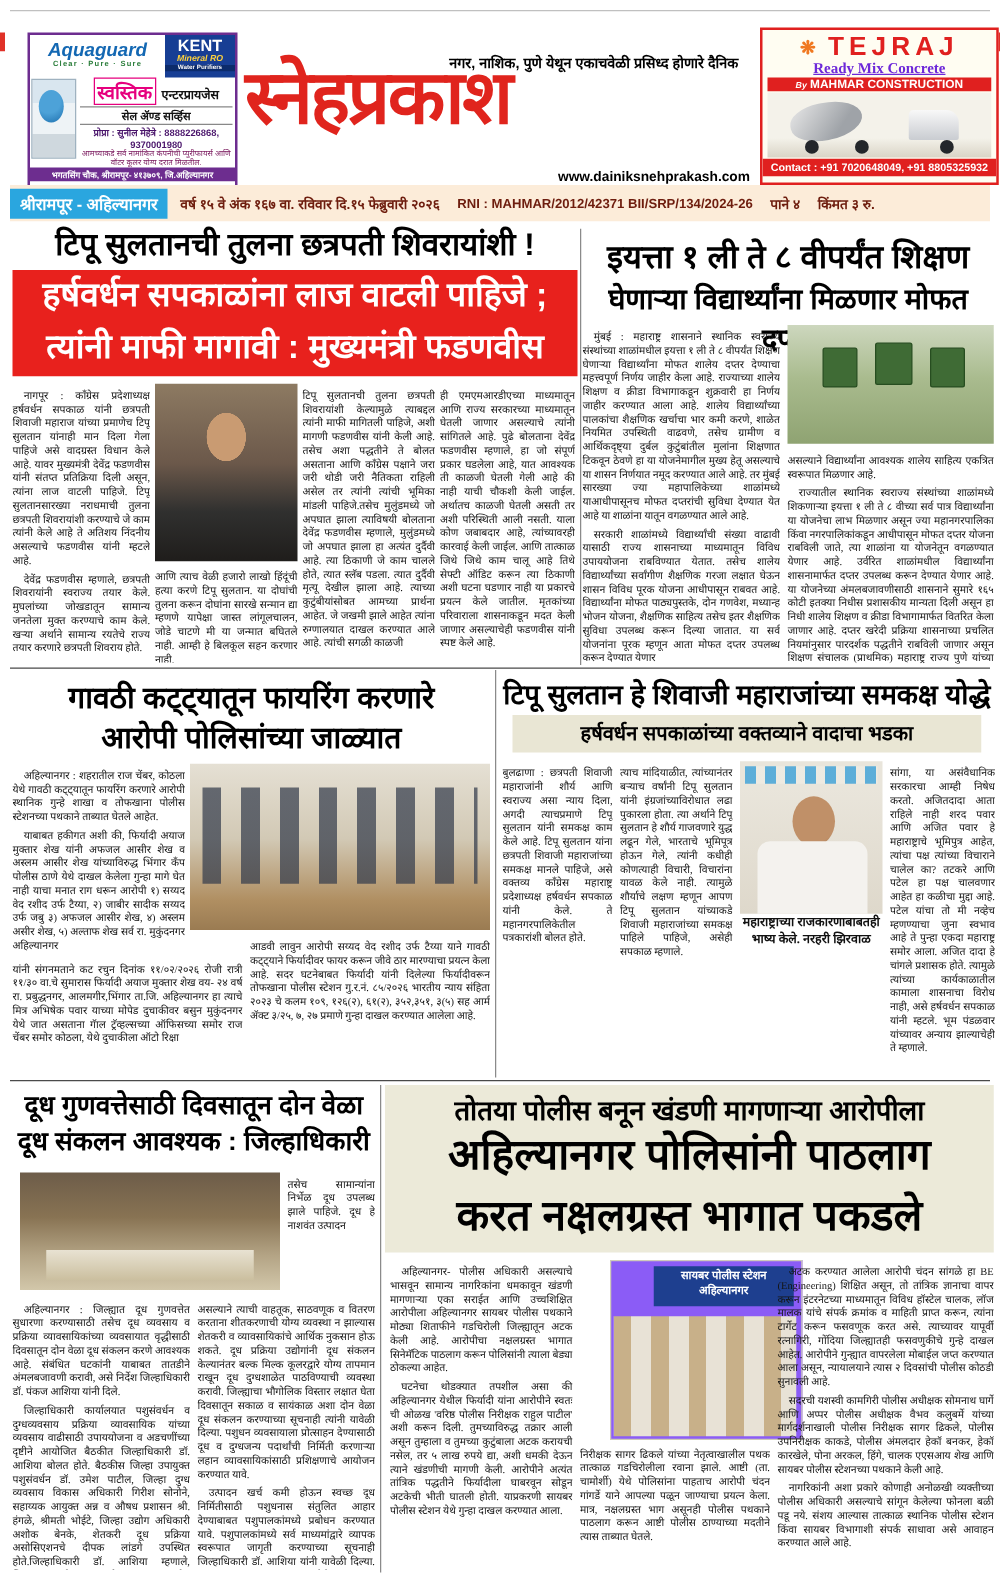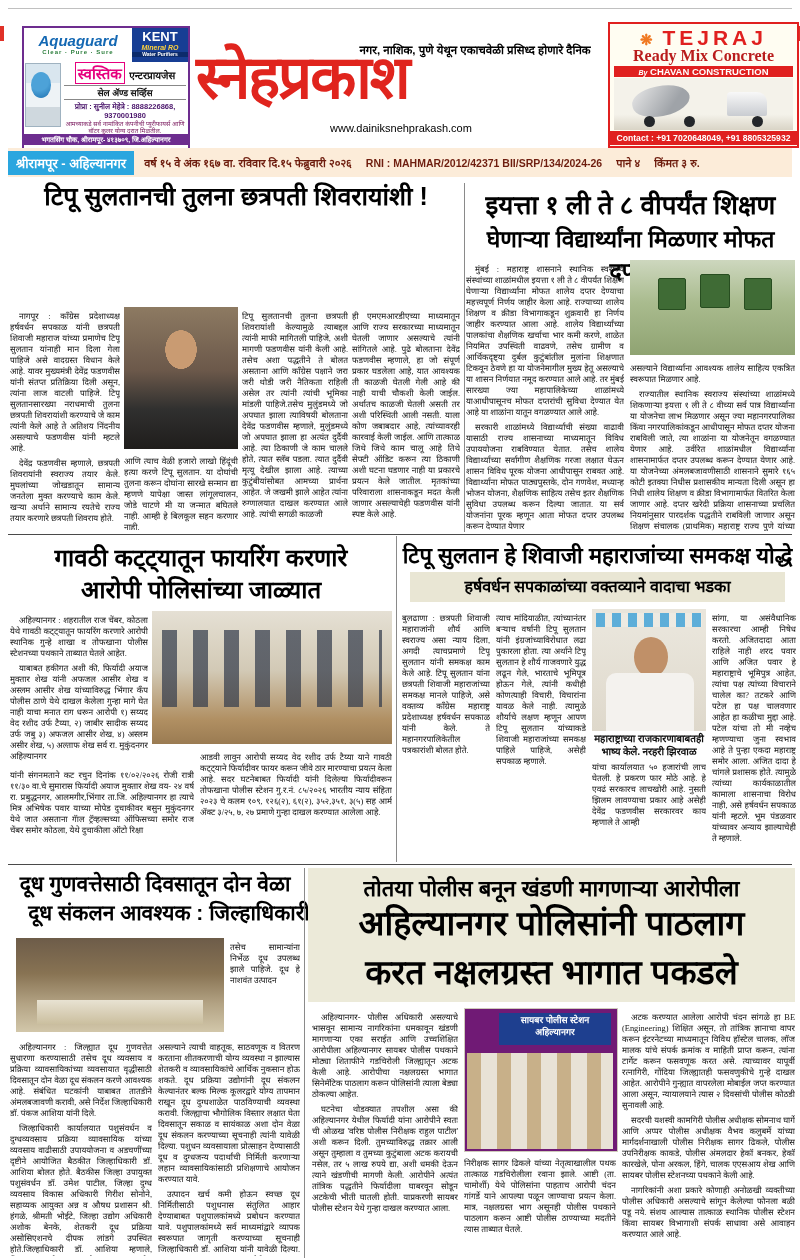--- a/index.html
+++ b/index.html
@@ -34,36 +34,36 @@
   .entp{font-weight:bold;font-size:10px;color:#111;display:inline-block;}
   .sales{font-weight:bold;font-size:9px;color:#111;border-top:1px solid #888;border-bottom:1px solid #888;margin:1px 2px;}
   .phone{font-weight:bold;font-size:7.5px;color:#4a156b;}
   .addesc{font-size:6.3px;color:#7a1a5e;line-height:1.15;padding:0 2px;}
   .adstrip{background:#6d2d8f;color:#fff;font-size:6.8px;font-weight:bold;padding:1px 0;text-align:center;}
 
   .ad-right{left:608px;top:22px;width:187px;height:122px;border:2px solid #e0201f;background:#fffdf2;
             font-family:"Liberation Sans",sans-serif;text-align:center;overflow:hidden;}
   .tejraj{color:#e0201f;font-weight:bold;font-size:21px;letter-spacing:4px;line-height:1;padding-top:3px;}
   .sun{color:#f07820;font-size:15px;vertical-align:middle;letter-spacing:0;}
-  .rmc{font-family:"Liberation Serif",serif;font-weight:bold;color:#b91c1c;font-size:16px;line-height:1.05;}
+  .rmc{font-family:"Liberation Serif",serif;font-weight:bold;color:#6d28d9;font-size:12px;line-height:1.05;text-decoration:underline;}
   .bychavan{background:#e0201f;color:#fff;font-weight:bold;font-size:9.5px;margin:1px 4px;}
   .bychavan i{font-size:7px;}
   .truckbox{height:52px;margin:1px 4px;background:linear-gradient(180deg,#f4f2ea 0 70%,#d9d4c6 100%);position:relative;}
   .truckbox .drum{position:absolute;left:18px;top:8px;width:58px;height:30px;border-radius:46% 54% 50% 50%;
                   background:linear-gradient(135deg,#e8e8e8,#9fa3a8 70%);transform:rotate(-12deg);}
   .truckbox .cab{position:absolute;right:26px;top:14px;width:40px;height:24px;border-radius:4px 10px 2px 2px;
                  background:linear-gradient(180deg,#f8f8f8,#c9ccd1);}
   .truckbox .wheel{position:absolute;bottom:3px;width:11px;height:11px;border-radius:50%;background:#23262a;}
   .contactstrip{background:#e0201f;color:#fff;font-weight:bold;font-size:8.6px;padding:2px 0;}
 
   
   .tagline{left:330px;top:42px;width:290px;font-size:11.5px;}
   .mast-title{left:196px;top:48px;width:404px;font-size:60px;line-height:1.0;color:#e0241d;
               font-family:"Liberation Sans",sans-serif;font-weight:bold;text-align:left;letter-spacing:-2px;}
-  .website{left:330px;top:122px;width:270px;font-size:11px;font-weight:normal;color:#000;text-align:left;
+  .website{left:330px;top:136px;width:270px;font-size:11px;font-weight:bold;color:#000;text-align:right;
            font-family:"Liberation Sans",sans-serif;}
 
   
   .dateline{left:8px;top:148px;width:784px;height:29px;background:#fcecd9;display:flex;align-items:center;
             font-family:"Liberation Sans",sans-serif;font-weight:bold;}
   .place{background:#2aa6df;color:#fff;font-size:13px;padding:3px 8px;margin-right:10px;white-space:nowrap;}
   .dl-seg{color:#6e1d0e;font-size:11px;margin-right:14px;white-space:nowrap;}
   .dl-rni{color:#6e1d0e;font-size:10.5px;margin-right:14px;white-space:nowrap;}
 
   
@@ -113,37 +113,37 @@
   .t-photo .face{position:absolute;left:42px;top:28px;width:34px;height:40px;border-radius:50%;
       background:radial-gradient(circle at 45% 40%,#c09068 0 70%,#9c6f49 100%);}
   .t-photo .shirt{position:absolute;left:14px;top:64px;width:88px;height:58px;border-radius:10px 10px 0 0;background:#f4f2ee;}
   .t-caption{left:592px;top:733px;width:114px;font-size:10px;font-weight:bold;text-align:center;line-height:1.25;}
   .t-under{left:592px;top:758px;width:114px;height:102px;}
   .t-col4{left:712px;top:609px;width:84px;height:251px;}
   .hline2{left:8px;top:864px;width:784px;}
 
   
   .m-head1{left:10px;top:869px;width:290px;font-size:21px;}
-  .m-head2{left:24px;top:898px;width:290px;font-size:21px;}
+  .m-head2{left:10px;top:898px;width:290px;font-size:21px;}
   .m-photo{left:16px;top:938px;width:208px;height:94px;
      background:linear-gradient(180deg,#6d5c49 0%,#887353 38%,#b3a384 70%,#d2c7aa 100%);}
   .m-photo .table{position:absolute;left:10%;bottom:8%;width:80%;height:26%;
      background:linear-gradient(180deg,#e8e2d2,#cbbf9f);}
   .m-beside{left:230px;top:938px;width:70px;height:96px;}
   .m-col1{left:10px;top:1038px;width:142px;height:218px;}
   .m-col2{left:158px;top:1038px;width:142px;height:218px;}
   .vline3{left:304px;top:868px;height:390px;}
 
   
   .e-headbox{left:308px;top:868px;width:487px;height:134px;background:#ecead9;}
   .e-kicker{left:308px;top:872px;width:487px;font-size:22px;font-weight:bold;}
   .e-h1{left:308px;top:899px;width:487px;font-size:34px;}
   .e-h2{left:308px;top:948px;width:487px;font-size:34px;}
   .e-col1{left:312px;top:1008px;width:146px;height:250px;}
-  .e-photo{left:464px;top:1008px;width:152px;height:142px;background:#701a75;border:1px solid #cfcabb;}
+  .e-photo{left:488px;top:1008px;width:152px;height:142px;background:#8b5cf6;border:1px solid #cfcabb;}
   .e-sign{position:absolute;left:34px;top:4px;width:112px;height:30px;background:#1e3f8f;color:#fff;
           font-family:"Liberation Sans",sans-serif;font-weight:bold;font-size:9px;text-align:center;line-height:1.3;padding-top:2px;}
   .e-people{position:absolute;left:2px;bottom:2px;width:146px;height:96px;
      background:repeating-linear-gradient(90deg,#c8b089 0 14px,#e8e2d6 14px 30px);}
   .e-mid{left:464px;top:1154px;width:152px;height:104px;}
   .e-col3{left:622px;top:1008px;width:173px;height:250px;}
 </style>
 </head>
 <body>
 
@@ -183,41 +183,45 @@
   <div class="abs website">www.dainiksnehprakash.com</div>
 
   <div class="abs ad-right">
     <div class="tejraj">
       <span class="sun">❋</span>
       <span>TEJRAJ</span>
     </div>
     <div class="rmc">Ready Mix Concrete</div>
     <div class="bychavan">
       <i>By</i>
-      <span>CHAVAN CONSTRUCTION</span>
+      <span>MAHMAR CONSTRUCTION</span>
     </div>
     <div class="truckbox">
       <div class="drum"></div>
       <div class="cab"></div>
       <div class="wheel" style="left:30px;"></div>
       <div class="wheel" style="left:70px;"></div>
       <div class="wheel" style="right:30px;"></div>
     </div>
     <div class="contactstrip">Contact : +91 7020648049, +91 8805325932</div>
   </div>
 
   <div class="abs dateline">
     <span class="place">श्रीरामपूर - अहिल्यानगर</span>
     <span class="dl-seg">वर्ष १५ वे  अंक १६७ वा.  रविवार दि.१५ फेब्रुवारी २०२६</span>
     <span class="dl-rni">RNI : MAHMAR/2012/42371  BII/SRP/134/2024-26</span>
     <span class="dl-seg">पाने ४</span>
     <span class="dl-seg">किंमत ३ रु.</span>
   </div>
 
   <div class="abs kicker hd center">टिपू सुलतानची तुलना छत्रपती शिवरायांशी !</div>
+  <div class="abs banner">
+    <div>हर्षवर्धन सपकाळांना लाज वाटली पाहिजे ;</div>
+    <div>त्यांनी माफी मागावी : मुख्यमंत्री फडणवीस</div>
+  </div>
   <div class="abs bodytext l-col1">
     <p>नागपूर : काँग्रेस प्रदेशाध्यक्ष हर्षवर्धन सपकाळ यांनी छत्रपती शिवाजी महाराज यांच्या प्रमाणेच टिपू सुलतान यांनाही मान दिला गेला पाहिजे असे वादग्रस्त विधान केले आहे. यावर मुख्यमंत्री देवेंद्र फडणवीस यांनी संतप्त प्रतिक्रिया दिली असून, त्यांना लाज वाटली पाहिजे. टिपू सुलतानसारख्या नराधमाची तुलना छत्रपती शिवरायांशी करण्याचे जे काम त्यांनी केले आहे ते अतिशय निंदनीय असल्याचे फडणवीस यांनी म्हटले आहे.</p>
     <p>देवेंद्र फडणवीस म्हणाले, छत्रपती शिवरायांनी स्वराज्य तयार केले. मुघलांच्या जोखडातून सामान्य जनतेला मुक्त करण्याचे काम केले. खऱ्या अर्थाने सामान्य रयतेचे राज्य तयार करणारे छत्रपती शिवराय होते.</p>
   </div>
   <div class="abs l-photo"></div>
   <div class="abs bodytext l-col2">
     <p style="text-indent:0">आणि त्याच वेळी हजारो लाखो हिंदूंची हत्या करणे टिपू सुलतान. या दोघांची तुलना करून दोघांना सारखे सन्मान द्या म्हणणे यापेक्षा जास्त लांगूलचालन, जोडे चाटणे मी या जन्मात बघितले नाही. आम्ही हे बिलकूल सहन करणार नाही.</p>
   </div>
   <div class="abs bodytext l-col3">
     <p style="text-indent:0">टिपू सुलतानची तुलना छत्रपती शिवरायांशी केल्यामुळे त्याबद्दल त्यांनी माफी मागितली पाहिजे, अशी मागणी फडणवीस यांनी केली आहे. तसेच अशा पद्धतीने ते बोलत असताना आणि काँग्रेस पक्षाने जरा जरी थोडी जरी नैतिकता राहिली असेल तर त्यांनी त्यांची भूमिका मांडली पाहिजे.तसेच मुलुंडमध्ये जो अपघात झाला त्याविषयी बोलताना देवेंद्र फडणवीस म्हणाले, मुलुंडमध्ये जो अपघात झाला हा अत्यंत दुर्दैवी आहे. त्या ठिकाणी जे काम चालले होते, त्यात स्लॅब पडला. त्यात दुर्दैवी मृत्यू देखील झाला आहे. त्याच्या कुटुंबीयांसोबत आमच्या प्रार्थना आहेत. जे जखमी झाले आहेत त्यांना रुग्णालयात दाखल करण्यात आले आहे. त्यांची सगळी काळजी</p>
@@ -268,23 +272,20 @@
   </div>
   <div class="abs bodytext t-col2">
     <p style="text-indent:0">त्याच मांदियाळीत, त्यांच्यानंतर बऱ्याच वर्षांनी टिपू सुलतान यांनी इंग्रजांच्याविरोधात लढा पुकारला होता. त्या अर्थाने टिपू सुलतान हे शौर्य गाजवणारे युद्ध लढून गेले, भारताचे भूमिपूत्र होऊन गेले, त्यांनी कधीही कोणत्याही विचारी, विचारांना यावळ केले नाही. त्यामुळे शौर्याचे लक्षण म्हणून आपण टिपू सुलतान यांच्याकडे शिवाजी महाराजांच्या समकक्ष पाहिले पाहिजे, असेही सपकाळ म्हणाले.</p>
   </div>
   <div class="abs t-photo">
     <div class="bannerline"></div>
     <div class="face"></div>
     <div class="shirt"></div>
   </div>
   <div class="abs t-caption">महाराष्ट्राच्या राजकारणाबाबतही भाष्य केले. नरहरी झिरवाळ</div>
-  <div class="abs bodytext t-under">
-    <p style="text-indent:0">यांचा कार्यालयात ५० हजारांची लाच घेतली. हे प्रकरण फार मोठे आहे. हे एवढं सरकारच लाचखोरी आहे. नुसती झिलम लावण्याचा प्रकार आहे असेही देवेंद्र फडणवीस सरकारवर काय म्हणाले ते आम्ही</p>
-  </div>
   <div class="abs bodytext t-col4">
     <p style="text-indent:0">सांगा, या असंवैधानिक सरकारचा आम्ही निषेध करतो. अजितदादा आता राहिले नाही शरद पवार आणि अजित पवार हे महाराष्ट्राचे भूमिपुत्र आहेत, त्यांचा पक्ष त्यांच्या विचाराने चालेल का? तटकरे आणि पटेल हा पक्ष चालवणार आहेत हा कळीचा मुद्दा आहे. पटेल यांचा तो मी नव्हेच म्हणण्याचा जुना स्वभाव आहे ते पुन्हा एकदा महाराष्ट्र समोर आला. अजित दादा हे चांगले प्रशासक होते. त्यामुळे त्यांच्या कार्यकाळातील कामाला शासनाचा विरोध नाही, असे हर्षवर्धन सपकाळ यांनी म्हटले. भूम पंडळवार यांच्यावर अन्याय झाल्याचेही ते म्हणाले.</p>
   </div>
   <div class="abs hline hline2"></div>
 
   <div class="abs m-head1 hd center">दूध गुणवत्तेसाठी दिवसातून दोन वेळा</div>
   <div class="abs m-head2 hd center">दूध संकलन आवश्यक : जिल्हाधिकारी</div>
   <div class="abs m-photo">
     <div class="table"></div>
   </div>

